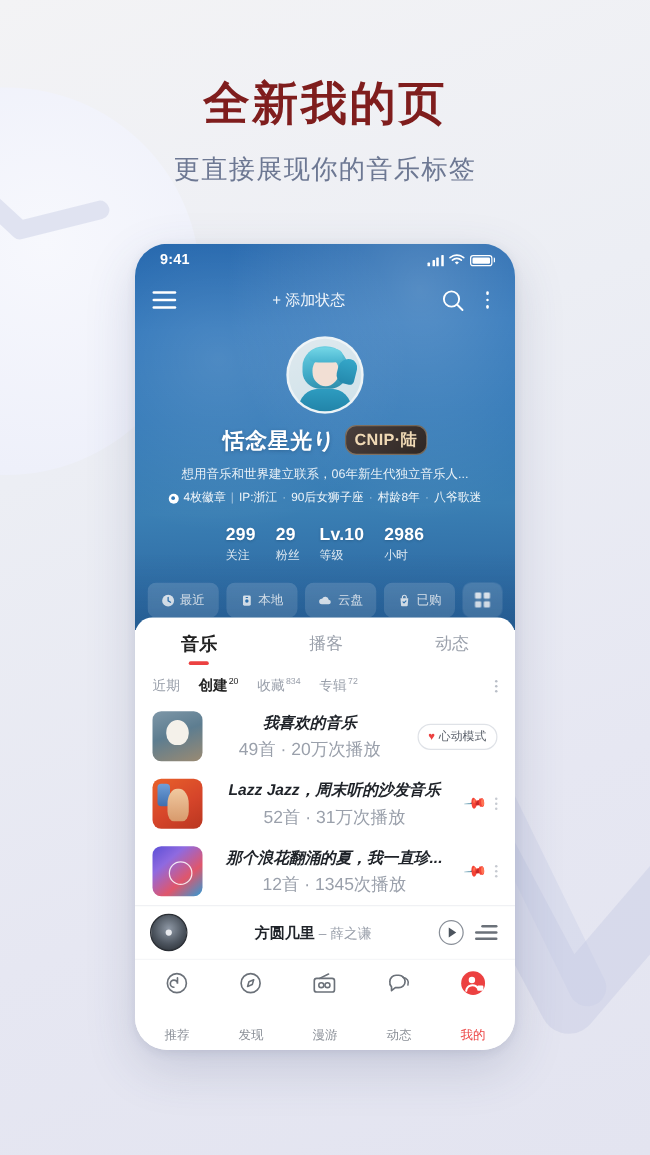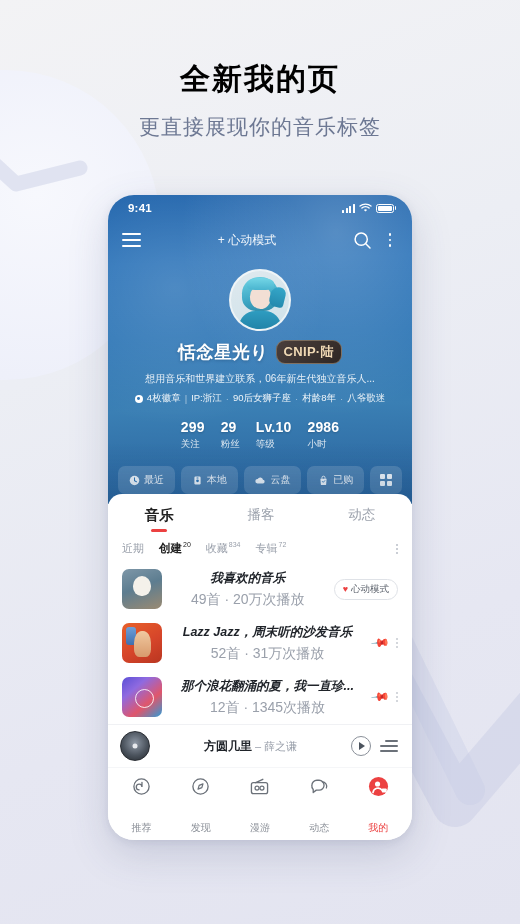--- a/index.html
+++ b/index.html
@@ -32,22 +32,22 @@
     right: -60px; bottom: 80px;
     width: 250px; height: 240px;
   }
 
   
   .headline-wrap {
     position: absolute; top: 62px; left: 0; right: 0;
     text-align: center; z-index: 4;
   }
   .headline {
-    font-size: 30px; font-weight: 700; letter-spacing: 2px;
-    color: #000000; line-height: 1.15;
+    font-size: 37px; font-weight: 700; letter-spacing: 2px;
+    color: #7f1d1d; line-height: 1.15;
   }
   .subhead {
     margin-top: 16px;
     font-size: 21px; font-weight: 400; letter-spacing: 1px;
     color: #6d7893;
   }
 
   
   .phone {
     position: absolute;
@@ -325,21 +325,21 @@
         </div>
       </div>
     </div>
 
     <div class="navbar">
       <div class="hamburger">
         <span></span>
           <span></span>
           <span></span>
       </div>
-      <div class="nav-center">+ 心动模式</div>
+      <div class="nav-center">+ 添加状态</div>
       <div class="icon-btn">
         <svg width="19" height="19" viewBox="0 0 19 19">
           <circle cx="8.2" cy="8.2" r="6.1" fill="none" stroke="#fff" stroke-width="1.5"></circle>
           <path d="M12.8 12.8 L17 17" stroke="#fff" stroke-width="1.5" stroke-linecap="round"></path>
         </svg>
       </div>
       <div class="dots-v">
           <i></i>
           <i></i>
           <i></i>

